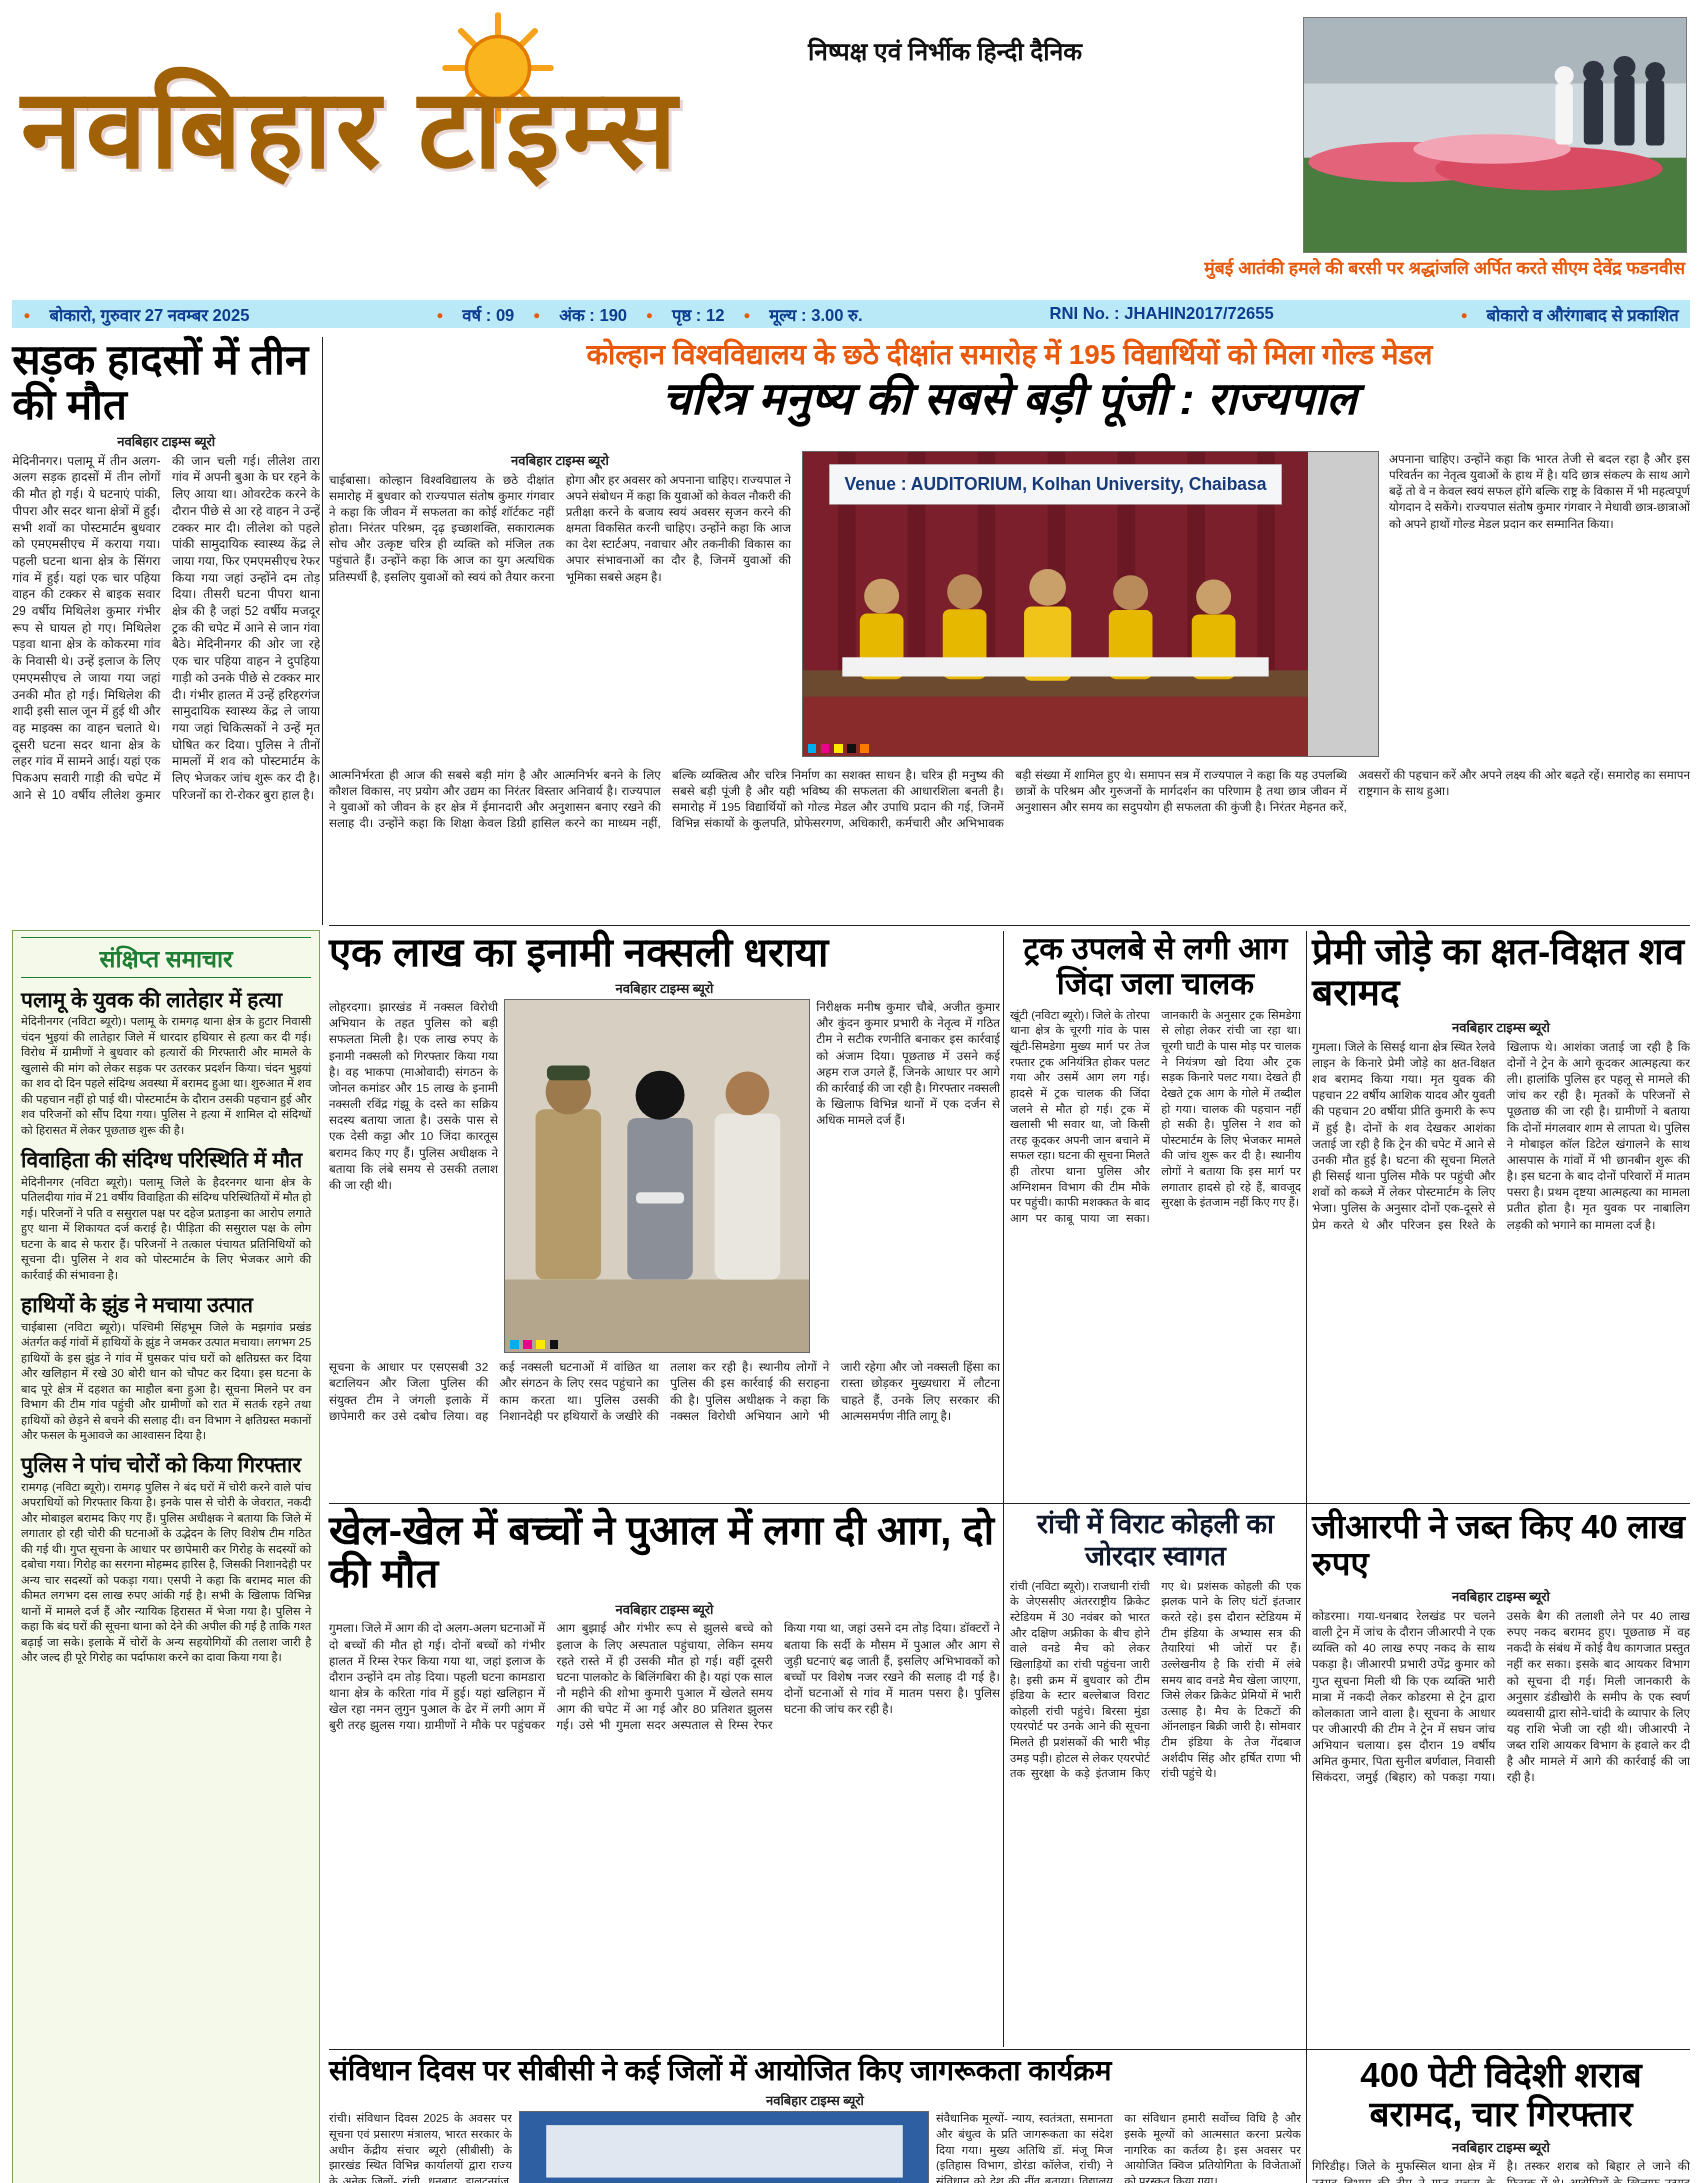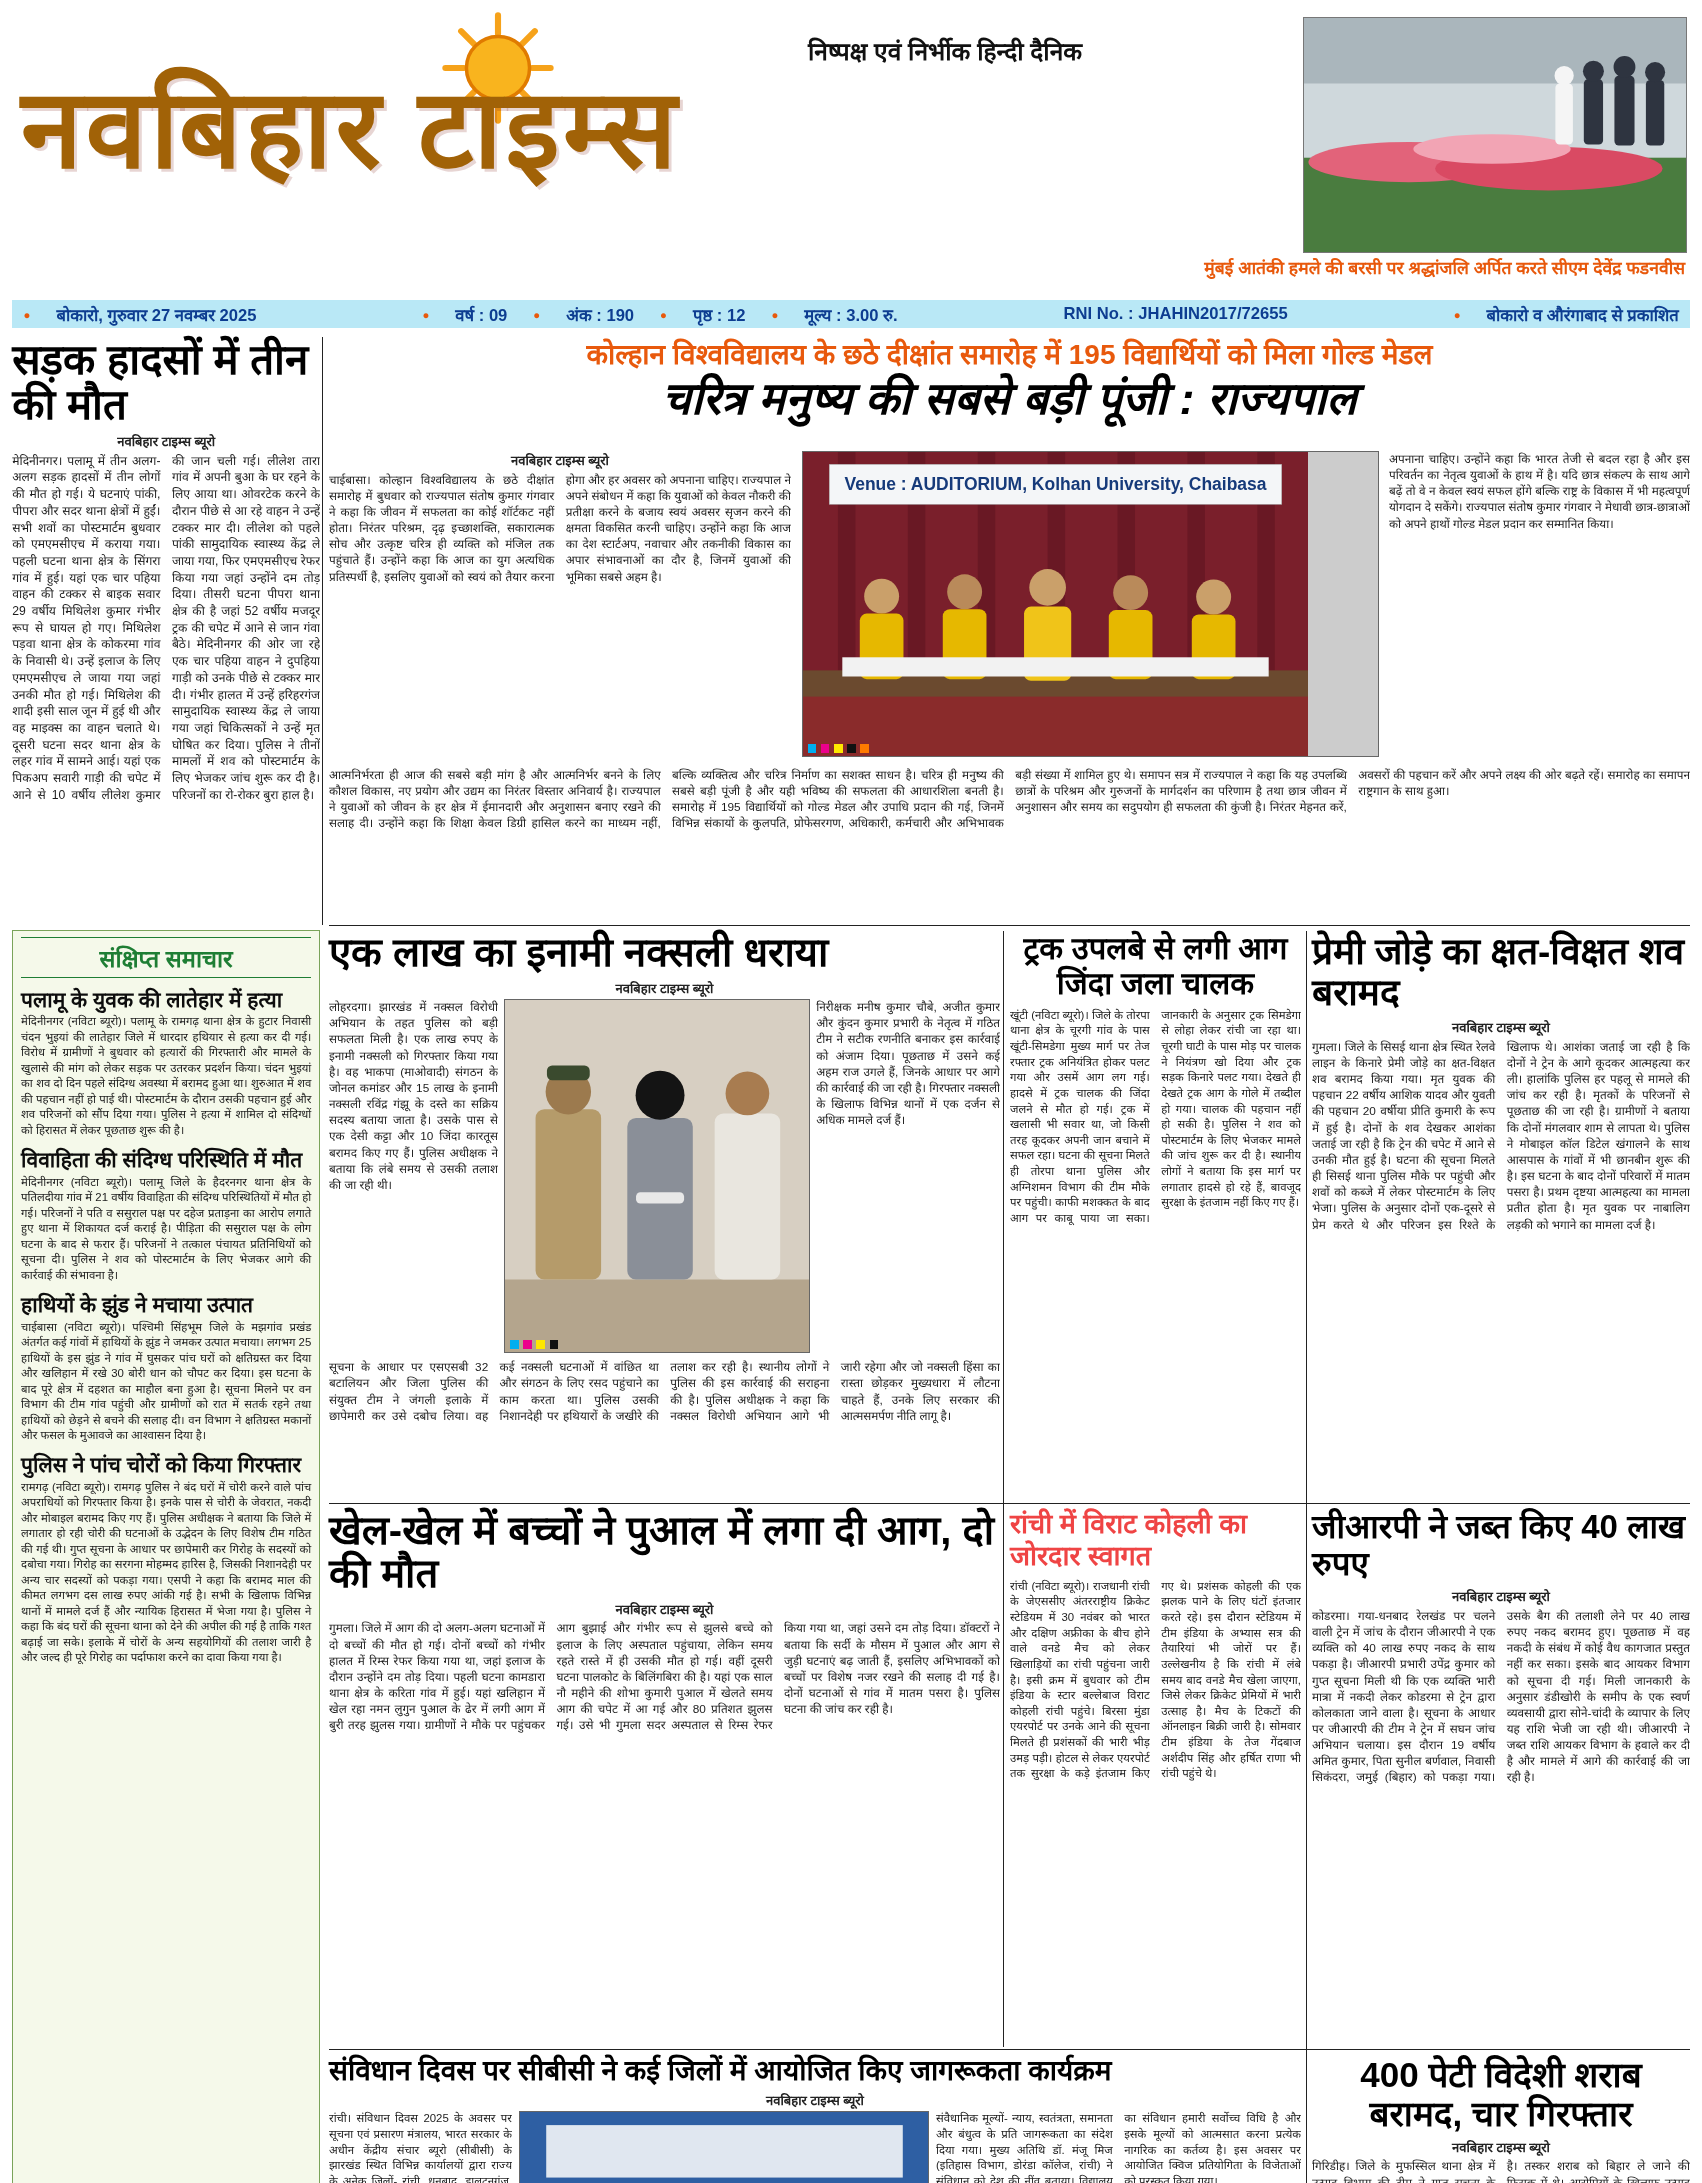--- a/index.html
+++ b/index.html
@@ -16,37 +16,37 @@
     font-size:110px; font-weight:900; color:#a16207; letter-spacing:3.5px;
     text-shadow:3.1px 3.1px 0 rgba(120,20,10,0.18); line-height:1; white-space:nowrap; z-index:2;
   }
   .mast-tagline { font-size:24.5px; font-weight:900; color:#111; white-space:nowrap; }
   .top-photo { border:0.9px solid #777; overflow:hidden; }
   .top-caption { font-size:17.5px; font-weight:700; color:#e8590c; text-align:right; line-height:1.25; }
 
   
   .datebar {
     background:#b9e8f6; color:#0d3d91; font-weight:800; font-size:16.6px;
-    display:flex; align-items:center; padding:0 11.4px; gap:26px;
+    display:flex; align-items:center; padding:0 11.4px; gap:19px;
   }
   .datebar .seg { white-space:nowrap; }
   .dot::before { content:"●"; color:#e8590c; font-size:11.4px; }
   .spacer { flex:1; }
 
   
   .hline { background:#222; height:1.3px; }
   .vline { background:#222; width:1.3px; }
 
   
   .kicker { color:#e8590c; font-weight:900; font-size:28px; line-height:1.1; white-space:nowrap; }
   .main-head { color:#000; font-weight:900; font-size:45px; line-height:1.04; text-align:center;font-style:italic; }
   .h-xl { color:#000; font-weight:900; font-size:42px; line-height:1.08; }
   .h-lg { color:#000; font-weight:900; font-size:37px; line-height:1.12; }
   .h-md { color:#000; font-weight:900; font-size:31px; line-height:1.14; text-align:center; }
-  .h-sm { color:#ef4444; font-weight:900; font-size:27px; line-height:1.18; text-align:left; }
+  .h-sm { color:#0f172a; font-weight:900; font-size:27px; line-height:1.18; text-align:center; }
   .byline { font-weight:800; font-size:13px; text-align:center; color:#222; padding:4.4px 0 2.6px; }
   .body-text {
     font-size:11.8px; line-height:1.37; text-align:justify; color:#1c1c1c; overflow:hidden;
   }
   .cols-2 { column-count:2; column-gap:11.4px; }
   .cols-3 { column-count:3; column-gap:11.4px; }
   .cols-4 { column-count:4; column-gap:11.4px; }
 
   
   .briefs-box {

